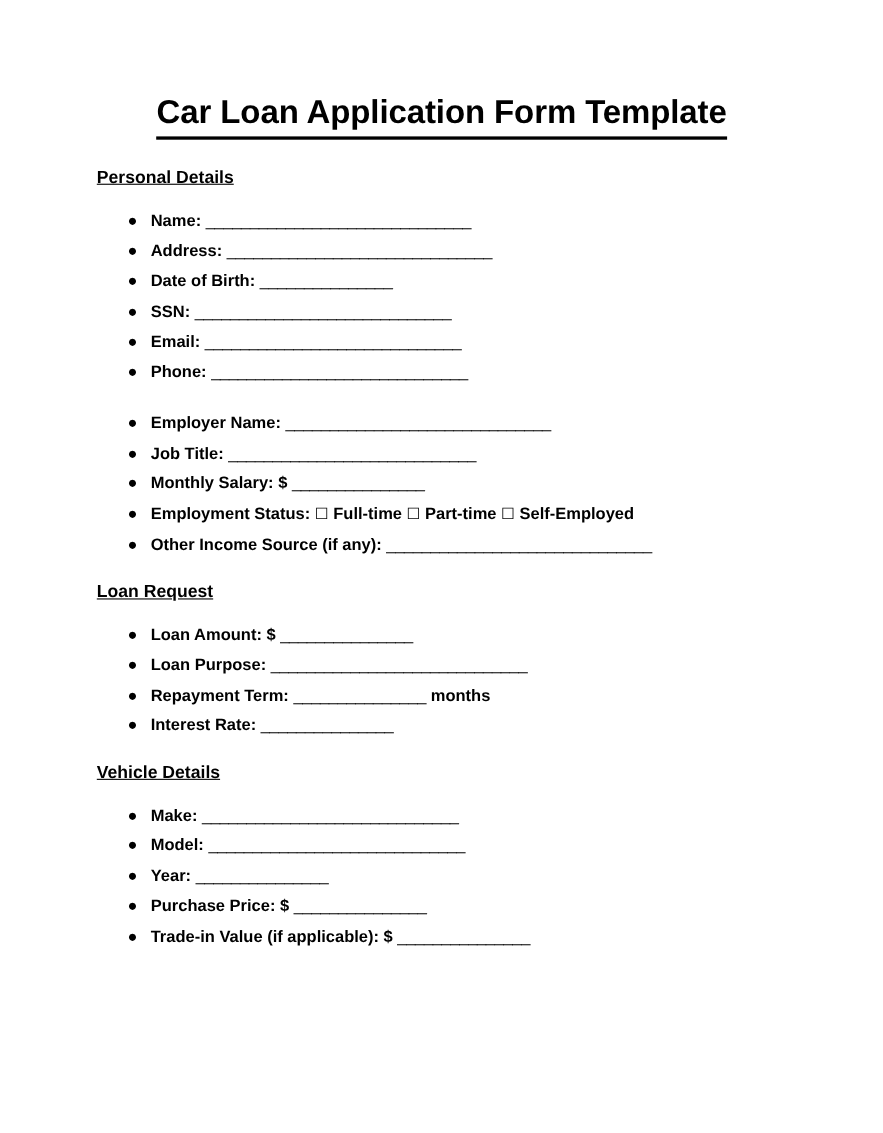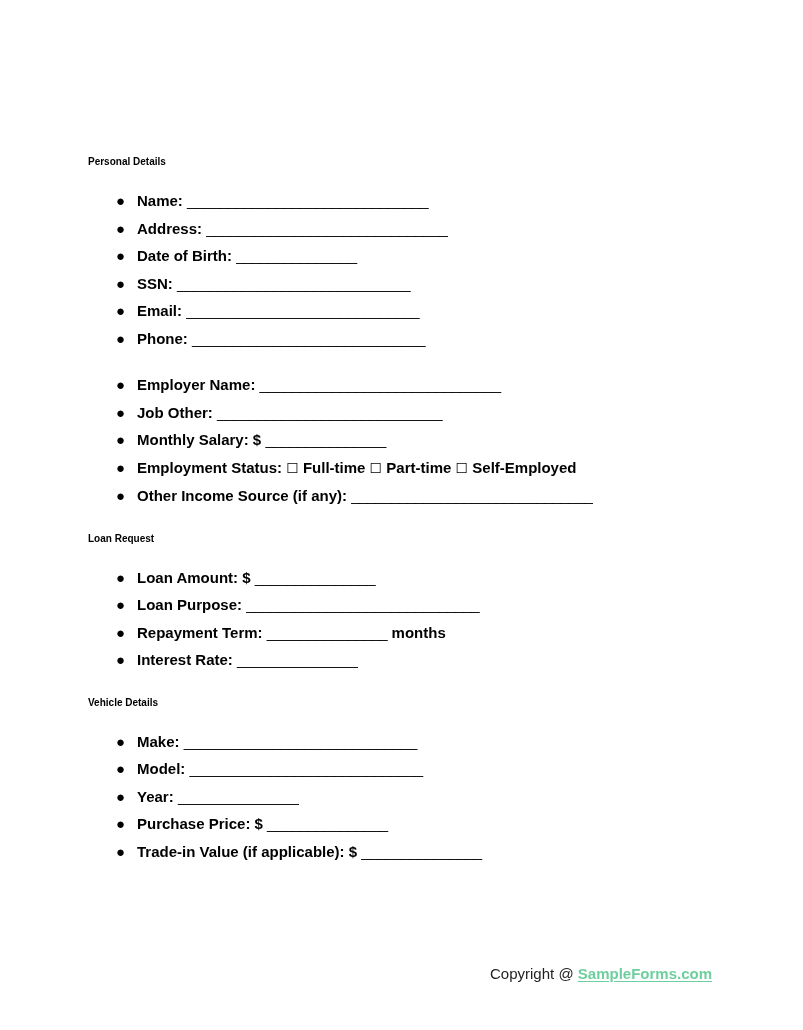--- a/index.html
+++ b/index.html
@@ -48,25 +48,26 @@
     top: 152px;
     left: 88px;
     width: 640px;
   }
 
   .section {
     margin-bottom: 0;
   }
 
   .section-heading {
-    font-size: 10px;
+    font-size: 16px;
     font-weight: bold;
     line-height: 20px;
     color: #000000;
     margin: 0 0 15px 0;
+    text-decoration: underline;
   }
 
   .section + .section {
     margin-top: 19px;
   }
 
   ul.field-list {
     list-style: none;
     margin: 0 0 0 0;
     padding: 0;
@@ -132,37 +133,40 @@
     text-decoration: underline;
     text-decoration-color: #6ecf9e;
     text-underline-offset: 2px;
   }
 </style>
 </head>
 <body>
 
 <div class="page">
 
+  <div class="doc-title">
+    <span class="title-text">Car Loan Application Form Template</span>
+  </div>
 
   <div class="content" id="form-body">
       <div class="section">
         <div class="section-heading">Personal Details</div>
         <ul class="field-list">
           <li><span class="bullet">●</span><span class="label-text">Name:</span> <span class="blank">______________________________</span></li>
           <li><span class="bullet">●</span><span class="label-text">Address:</span> <span class="blank">______________________________</span></li>
           <li><span class="bullet">●</span><span class="label-text">Date of Birth:</span> <span class="blank">_______________</span></li>
           <li><span class="bullet">●</span><span class="label-text">SSN:</span> <span class="blank">_____________________________</span></li>
           <li><span class="bullet">●</span><span class="label-text">Email:</span> <span class="blank">_____________________________</span></li>
           <li><span class="bullet">●</span><span class="label-text">Phone:</span> <span class="blank">_____________________________</span></li>
         </ul>
       </div>
       <div class="section">
         <ul class="field-list">
           <li><span class="bullet">●</span><span class="label-text">Employer Name:</span> <span class="blank">______________________________</span></li>
-          <li><span class="bullet">●</span><span class="label-text">Job Other:</span> <span class="blank">____________________________</span></li>
+          <li><span class="bullet">●</span><span class="label-text">Job Title:</span> <span class="blank">____________________________</span></li>
           <li><span class="bullet">●</span><span class="label-text">Monthly Salary: $</span> <span class="blank">_______________</span></li>
           <li><span class="bullet">●</span><span class="label-text">Employment Status:</span><span> <span class="checkbox-glyph">☐</span> <span>Full-time</span></span><span> <span class="checkbox-glyph">☐</span> <span>Part-time</span></span><span> <span class="checkbox-glyph">☐</span> <span>Self-Employed</span></span></li>
           <li><span class="bullet">●</span><span class="label-text">Other Income Source (if any):</span> <span class="blank">______________________________</span></li>
         </ul>
       </div>
       <div class="section">
         <div class="section-heading">Loan Request</div>
         <ul class="field-list">
           <li><span class="bullet">●</span><span class="label-text">Loan Amount: $</span> <span class="blank">_______________</span></li>
           <li><span class="bullet">●</span><span class="label-text">Loan Purpose:</span> <span class="blank">_____________________________</span></li>
@@ -175,17 +179,14 @@
         <ul class="field-list">
           <li><span class="bullet">●</span><span class="label-text">Make:</span> <span class="blank">_____________________________</span></li>
           <li><span class="bullet">●</span><span class="label-text">Model:</span> <span class="blank">_____________________________</span></li>
           <li><span class="bullet">●</span><span class="label-text">Year:</span> <span class="blank">_______________</span></li>
           <li><span class="bullet">●</span><span class="label-text">Purchase Price: $</span> <span class="blank">_______________</span></li>
           <li><span class="bullet">●</span><span class="label-text">Trade-in Value (if applicable): $</span> <span class="blank">_______________</span></li>
         </ul>
       </div>
     </div>
 
-  <div class="footer">
-    <span class="copy-text">Copyright @ </span><a class="site-link" href="#">SampleForms.com</a>
-  </div>
 
 </div>
 
 </body></html>

